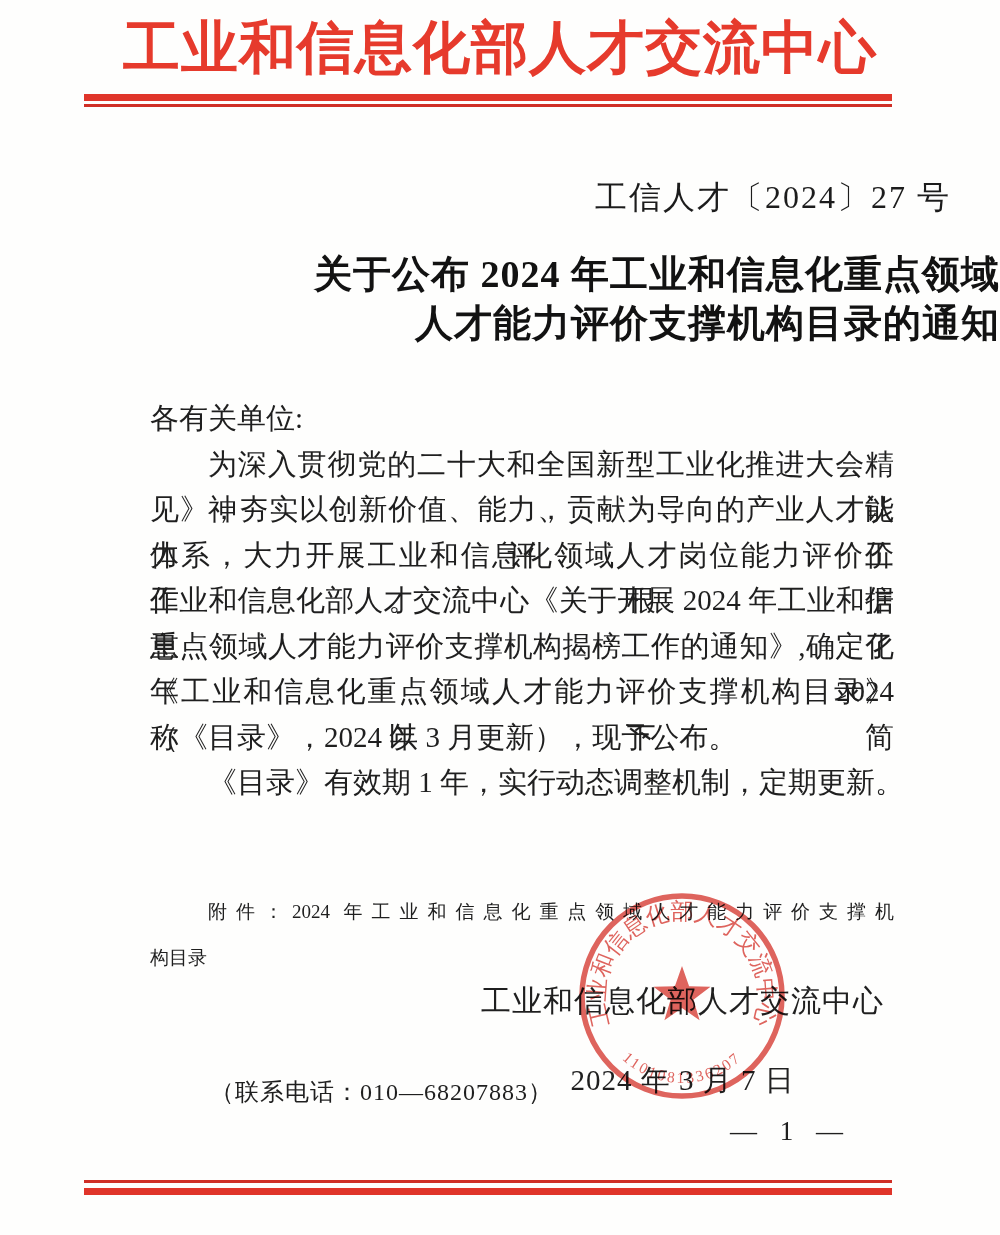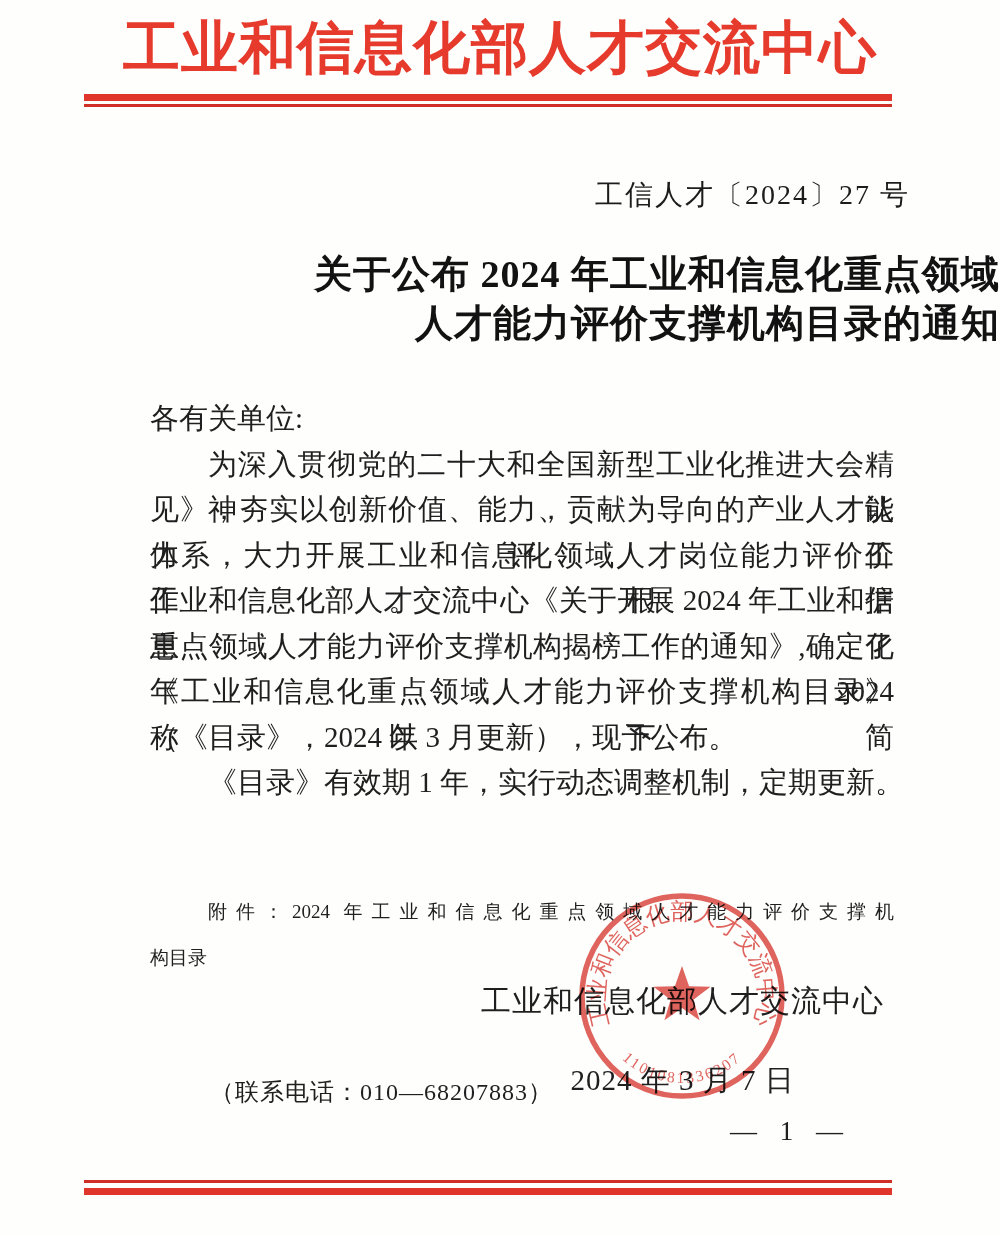--- a/index.html
+++ b/index.html
@@ -20,21 +20,21 @@
     letter-spacing:1px;
     margin:0;
   }
   .rule{position:absolute;left:84px;width:808px;}
   .rule-thick-top{top:94px;height:7px;background:#e0352a;}
   .rule-thin-top{top:104px;height:3px;background:#cf2f26;}
   .rule-thin-bottom{top:1180px;height:3px;background:#cf2f26;}
   .rule-thick-bottom{top:1188px;height:7px;background:#e0352a;}
   .doc-number{
     position:absolute;left:595px;top:176px;
-    font-size:28px;letter-spacing:2px;
+    font-size:32px;letter-spacing:2px;
     color:#1c1c1c;
   }
   .doc-title{
     position:absolute;top:250px;left:0;width:100%;
     text-align:right;
     font-size:38px;font-weight:bold;
     line-height:49px;letter-spacing:1px;
     color:#121212;
   }
   .body-block{

